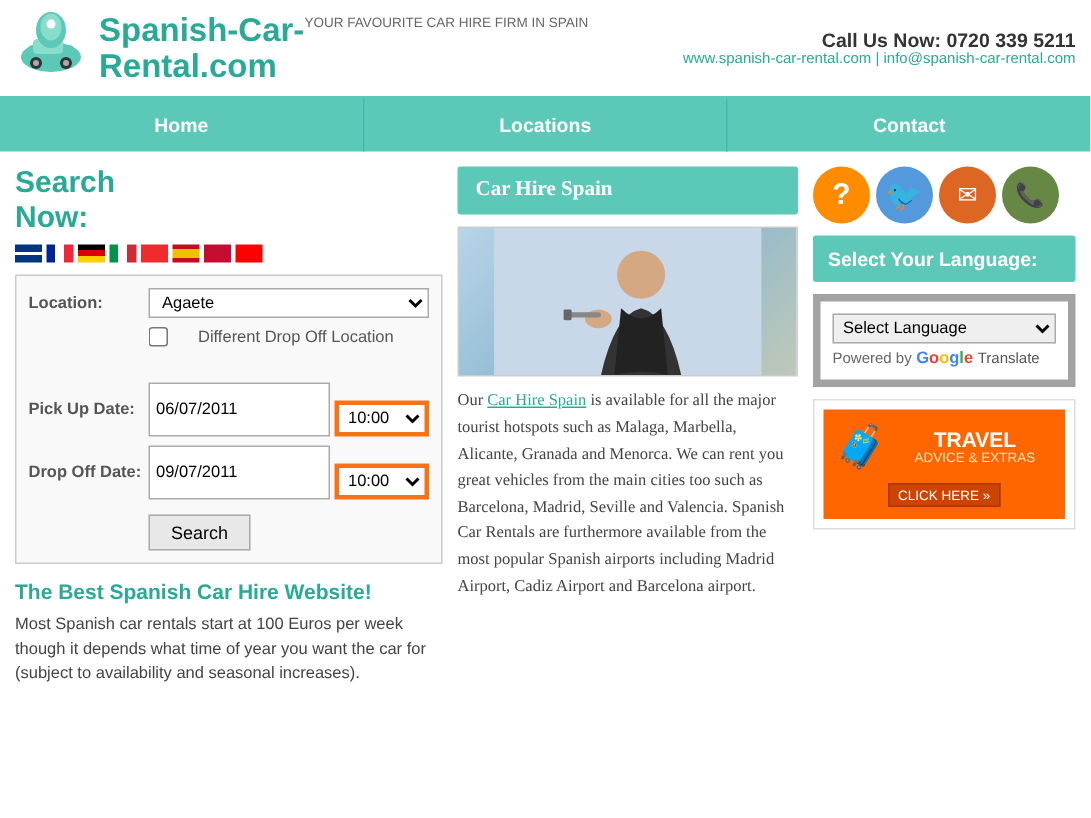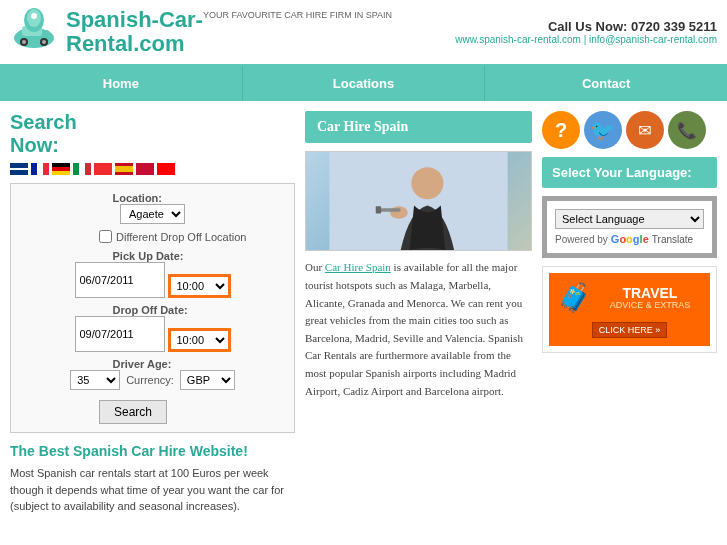--- a/index.html
+++ b/index.html
@@ -24,25 +24,25 @@
     
     .main { display: flex; padding: 10px; gap: 10px; }
 
     
     .left-col { width: 285px; flex-shrink: 0; }
     .search-title { color: #2aaa96; font-size: 20px; font-weight: bold; margin-bottom: 6px; }
     .flags { display: flex; gap: 3px; margin-bottom: 8px; }
     .flag { width: 18px; height: 12px; display: inline-block; }
 
     .search-box { border: 1px solid #ccc; padding: 8px; background: #f9f9f9; }
-    .form-row { display: flex; align-items: center; margin-bottom: 6px; font-size: 11px; flex-direction: column; }
+    .form-row { display: flex; align-items: center; margin-bottom: 6px; font-size: 11px; }
     .form-label { width: 80px; color: #555; font-weight: bold; }
     .form-control { flex: 1; border: 1px solid #aaa; padding: 2px 4px; font-size: 11px; background: #fff; }
     .form-select { border: 1px solid #aaa; padding: 2px 2px; font-size: 11px; background: #fff; }
-    .checkbox-row { margin-bottom: 7px; padding-left: 80px; font-size: 11px; color: #555; display: flex; align-items: center; gap: 4px; }
+    .checkbox-row { margin-bottom: 24px; padding-left: 80px; font-size: 11px; color: #555; display: flex; align-items: center; gap: 20px; }
     .date-time { display: flex; gap: 3px; flex: 1; }
     .date-input { width: 90px; border: 1px solid #aaa; padding: 2px 4px; font-size: 11px; }
     .time-select { width: 63px; border: 3px solid #f97316; padding: 2px 2px; font-size: 11px; margin-top: 12px; }
     .class-select { width: 140px; }
     .age-currency { display: flex; gap: 6px; flex: 1; align-items: center; }
     .age-select { width: 50px; }
     .currency-label { font-size: 11px; color: #555; }
     .currency-select { width: 55px; }
 
     .search-btn { background: #e8e8e8; border: 1px solid #aaa; padding: 4px 14px; font-size: 12px; cursor: pointer; margin-top: 4px; margin-left: 80px; }
@@ -188,32 +188,20 @@
         <div class="form-label">Drop Off Date:</div>
         <div class="date-time">
           <input class="date-input form-control" type="text" value="09/07/2011" style="">
           <select class="time-select form-select">
             <option>10:00</option>
           </select>
         </div>
       </div>
 
 
-      <div class="form-row">
-        <div class="form-label">Driver Age:</div>
-        <div class="age-currency">
-          <select class="form-select age-select">
-            <option>35</option>
-          </select>
-          <span class="currency-label">Currency:</span>
-          <select class="form-select currency-select">
-            <option>GBP</option>
-          </select>
-        </div>
-      </div>
 
       <div style="margin-top:6px;">
         <button class="search-btn">Search</button>
       </div>
     </div>
 
     <div class="best-title">The Best Spanish Car Hire Website!</div>
     <div class="description">Most Spanish car rentals start at 100 Euros per week though it depends what time of year you want the car for (subject to availability and seasonal increases).</div>
   </div>
 

